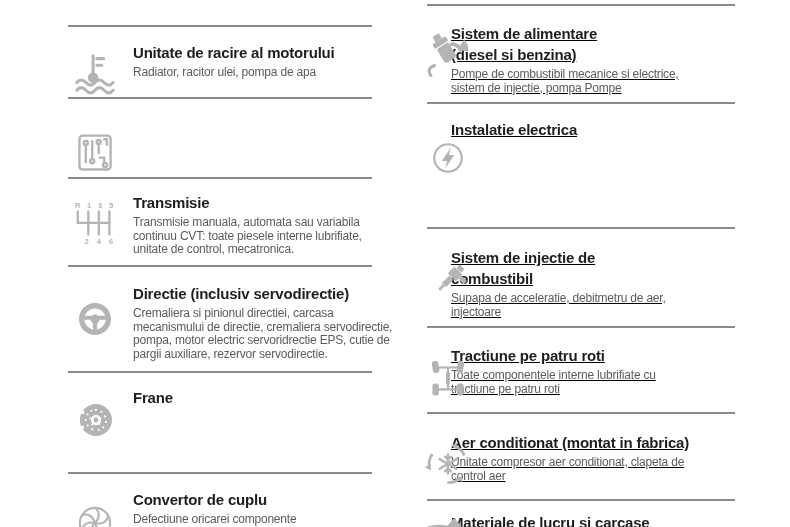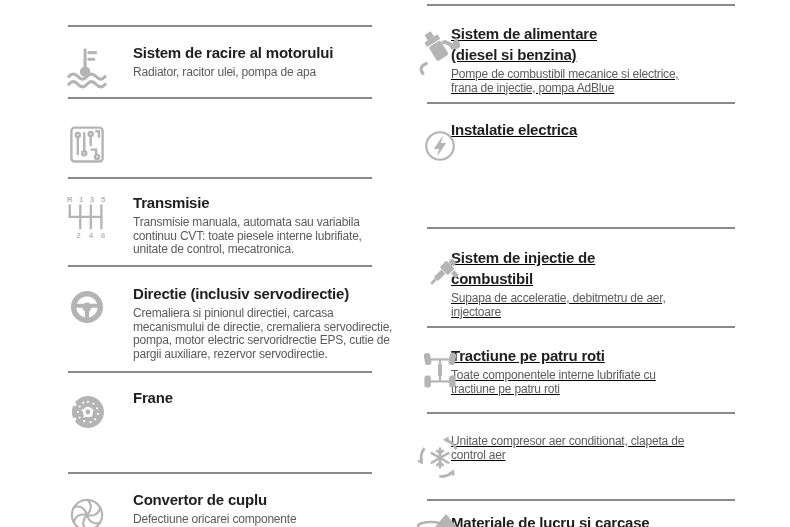--- a/index.html
+++ b/index.html
@@ -4,21 +4,21 @@
 <style>
   html,body{margin:0;padding:0;background:#ffffff;}
   body{width:790px;height:527px;overflow:hidden;font-family:"Liberation Sans",sans-serif;}
   .page{position:relative;width:790px;height:527px;overflow:hidden;background:#fff;}
   .divider{position:absolute;height:1.5px;background:var(--divider-color,#8a8a8a);}
   .divider.left{left:68px;width:304px;}
   .divider.right{left:427px;width:308px;}
   .item{position:absolute;}
   .item.col-left{left:62px;width:330px;}
   .item.col-right{left:415px;width:345px;}
-  .icon-box{position:absolute;left:0;width:50px;height:52px;display:flex;align-items:flex-start;justify-content:center;color:var(--icon-color,#b4b4b4);}
+  .icon-box{position:absolute;left:8px;width:50px;height:52px;display:flex;align-items:flex-end;justify-content:center;color:var(--icon-color,#b4b4b4);}
   .icon-box svg{display:block;}
   .text-block{margin-left:71px;}
   .col-right .text-block{margin-left:36px;text-decoration:underline;}
   .title{font-size:15px;line-height:21px;font-weight:700;color:var(--title-color,#1e1e1e);letter-spacing:-0.2px;white-space:pre;}
   .desc{margin-top:3px;font-size:12px;line-height:13.5px;color:var(--desc-color,#5b5b5b);letter-spacing:-0.2px;white-space:pre;}
   .partial-text{position:absolute;left:133px;top:-1px;font-size:12px;line-height:13.5px;color:var(--desc-color,#5b5b5b);letter-spacing:-0.2px;white-space:pre;}
 </style>
 </head>
 <body>
 
@@ -39,21 +39,21 @@
           <line x1="22" y1="6" x2="22" y2="25"></line>
           <line x1="26" y1="9" x2="33" y2="9"></line>
           <line x1="26" y1="16" x2="31" y2="16"></line>
           <path d="M5 34 q4.5 -5.5 9.5 0 t9.5 0 t9.5 0 t9.5 0"></path>
           <path d="M5 42 q4.5 -5.5 9.5 0 t9.5 0 t9.5 0 t9.5 0"></path>
         </g>
         <circle cx="22" cy="29" r="5.5" fill="currentColor"></circle>
       </svg>
     </div>
     <div class="text-block">
-      <div class="title">Sistem de racire al motorului</div>
+      <div class="title">Unitate de racire al motorului</div>
       <div class="desc">Radiator, racitor ulei, pompa de apa</div>
     </div>
   </div>
 
   <div class="item col-left" style="top:119px">
     <div class="icon-box" style="top:4px">
       <svg viewBox="0 0 48 48" width="44" height="44">
         <g fill="none" stroke="currentColor" stroke-width="2.6">
           <rect x="7" y="5" width="34" height="37" rx="3.5"></rect>
           <circle cx="14" cy="13" r="2.2"></circle>
@@ -182,21 +182,21 @@
           <path d="M29 18 h4 l4 6 v6 h-3.4 v-4.6 l-3 -4.4 h-1.6 Z"></path>
         </g>
         <path d="M39.5 12 c2.5 3.6 3.8 5 3.8 7.1 a3.8 3.8 0 0 1 -7.6 0 c0 -2.1 1.3 -3.5 3.8 -7.1 Z" fill="currentColor"></path>
         <path d="M11 37 q-8 3 -3.5 9.5" fill="none" stroke="currentColor" stroke-width="3" stroke-linecap="round"></path>
       </svg>
     </div>
     <div class="text-block">
       <div class="title">Sistem de alimentare
 (diesel si benzina)</div>
       <div class="desc">Pompe de combustibil mecanice si electrice,
-frana de injectie, pompa AdBlue</div>
+sistem de injectie, pompa Pompe</div>
     </div>
   </div>
 
   <div class="item col-right" style="top:119px">
     <div class="icon-box" style="top:7px">
       <svg viewBox="0 0 48 48" width="40" height="40">
         <circle cx="24" cy="24" r="16.5" fill="none" stroke="currentColor" stroke-width="2.6"></circle>
         <path d="M27.5 11.5 L16.5 27.5 h6.5 L20.5 36.5 L31.5 20.5 h-6.5 Z" fill="currentColor"></path>
       </svg>
     </div>
@@ -267,20 +267,21 @@
           <path d="M31 6.5 A18 18 0 0 1 41 16" transform="rotate(240 24 25)"></path>
         </g>
         <g fill="currentColor">
           <path d="M33 2.5 l-6 3.5 6 3.5 Z"></path>
           <path d="M33 2.5 l-6 3.5 6 3.5 Z" transform="rotate(120 24 25)"></path>
           <path d="M33 2.5 l-6 3.5 6 3.5 Z" transform="rotate(240 24 25)"></path>
         </g>
       </svg>
     </div>
     <div class="text-block">
+      <div class="title">Aer conditionat (montat in fabrica)</div>
       <div class="desc">Unitate compresor aer conditionat, clapeta de
 control aer</div>
     </div>
   </div>
 
   <div class="item col-right" style="top:512px">
     <div class="icon-box" style="top:1px">
       <svg viewBox="0 0 48 48" width="48" height="48">
         <path d="M30 1 L41 14 H19 Z" fill="currentColor"></path>
         <ellipse cx="15" cy="13" rx="13" ry="4" fill="none" stroke="currentColor" stroke-width="2.6"></ellipse>

